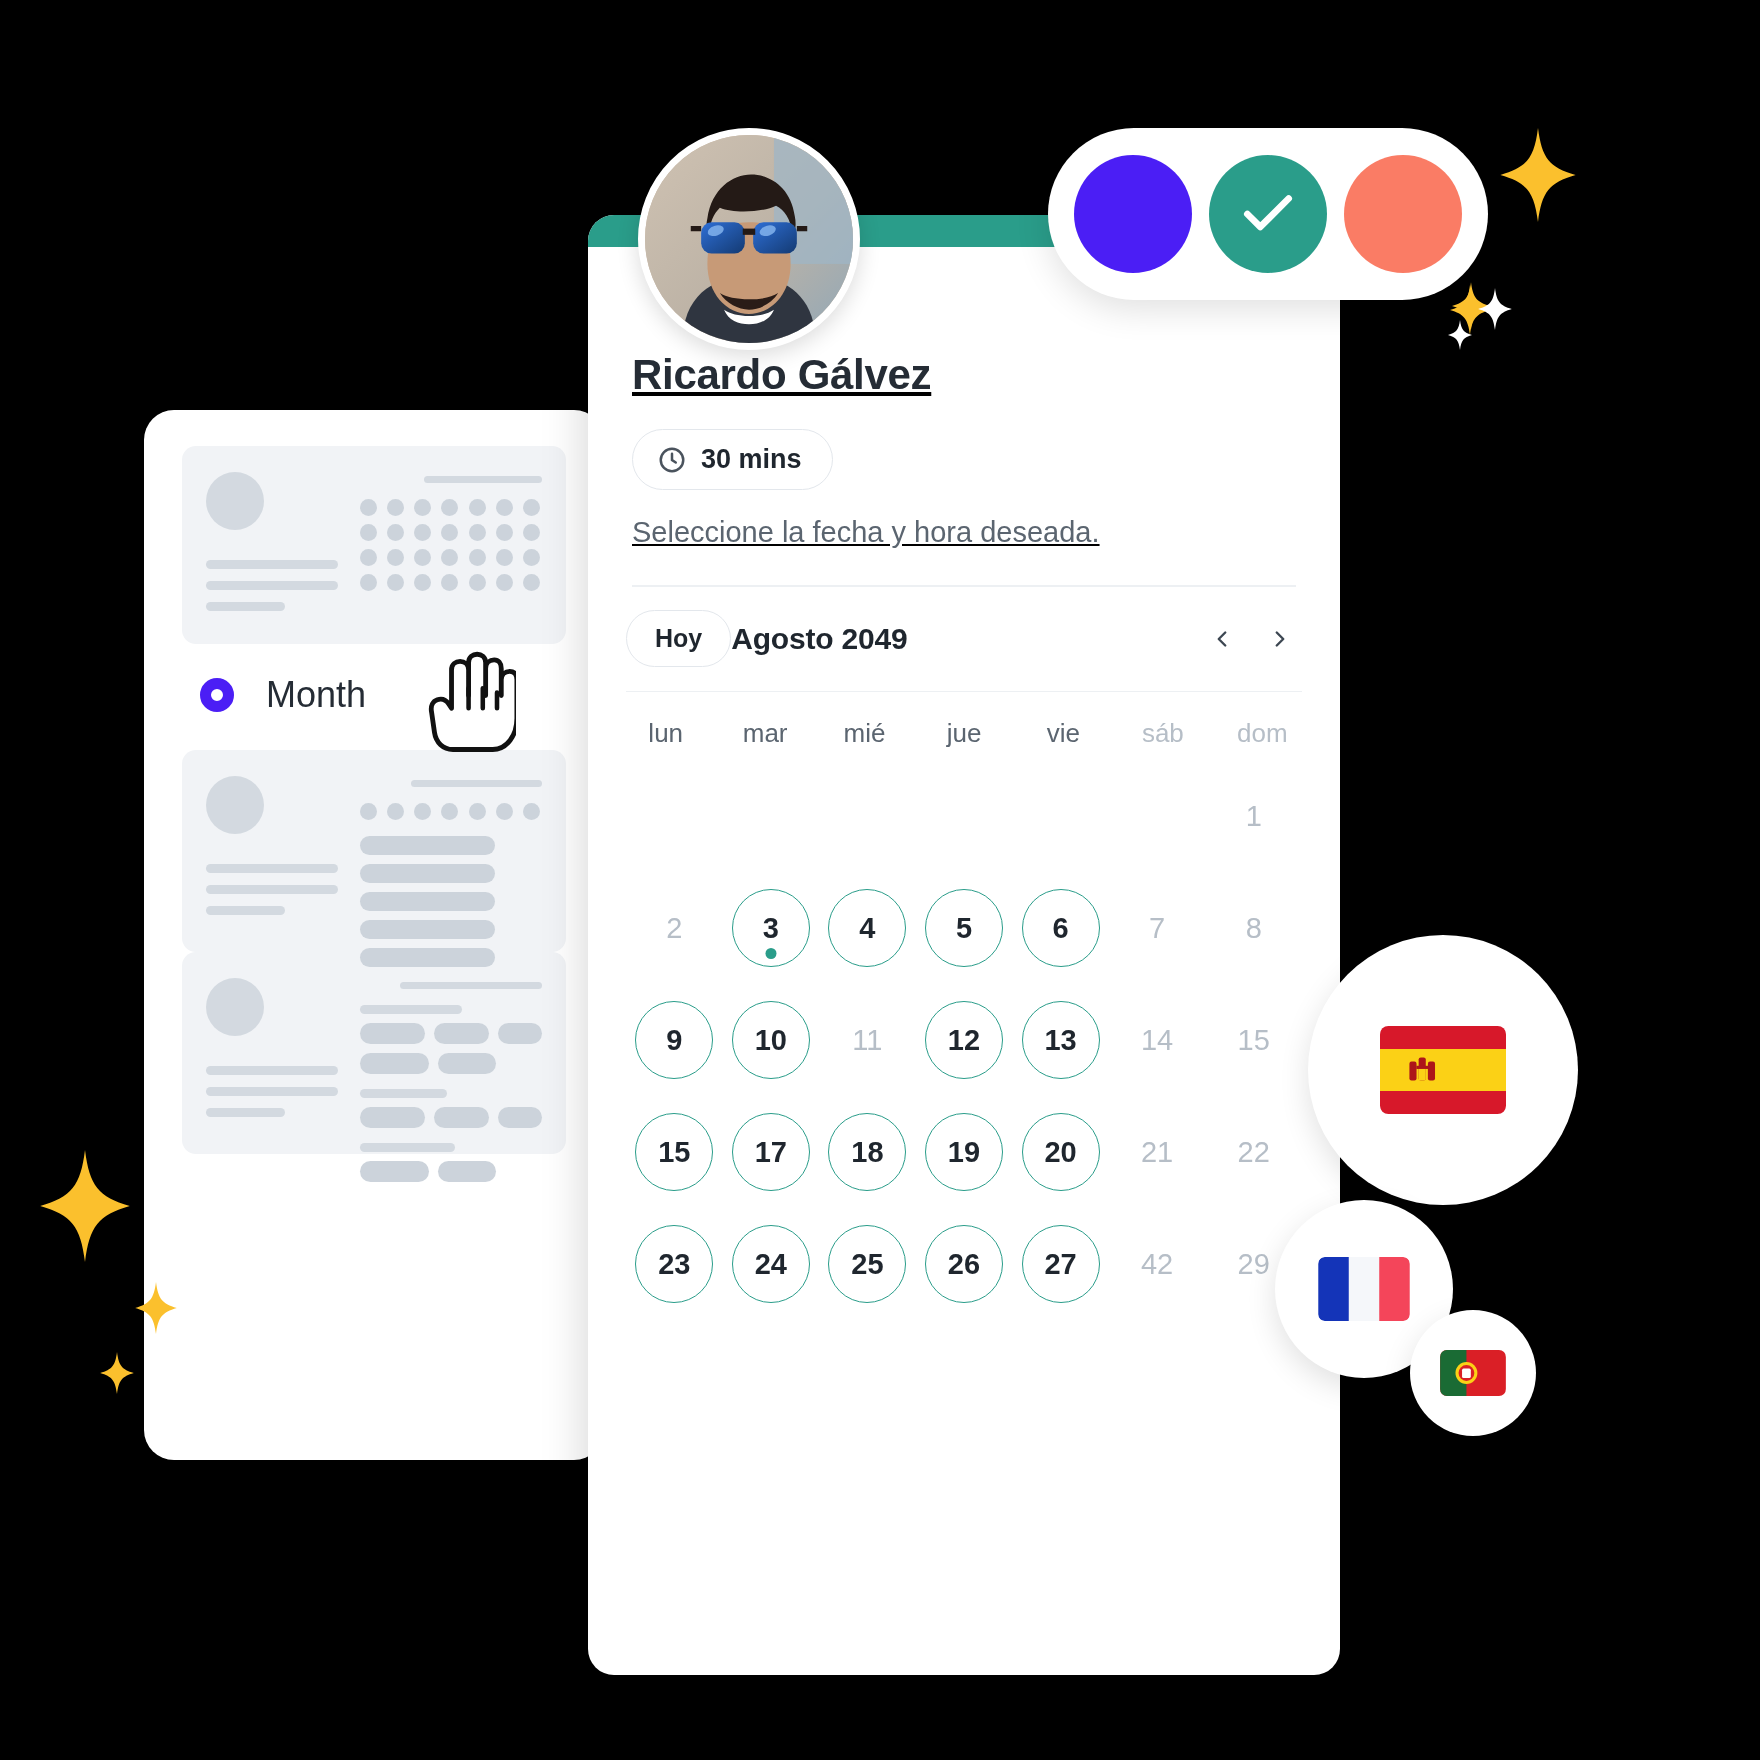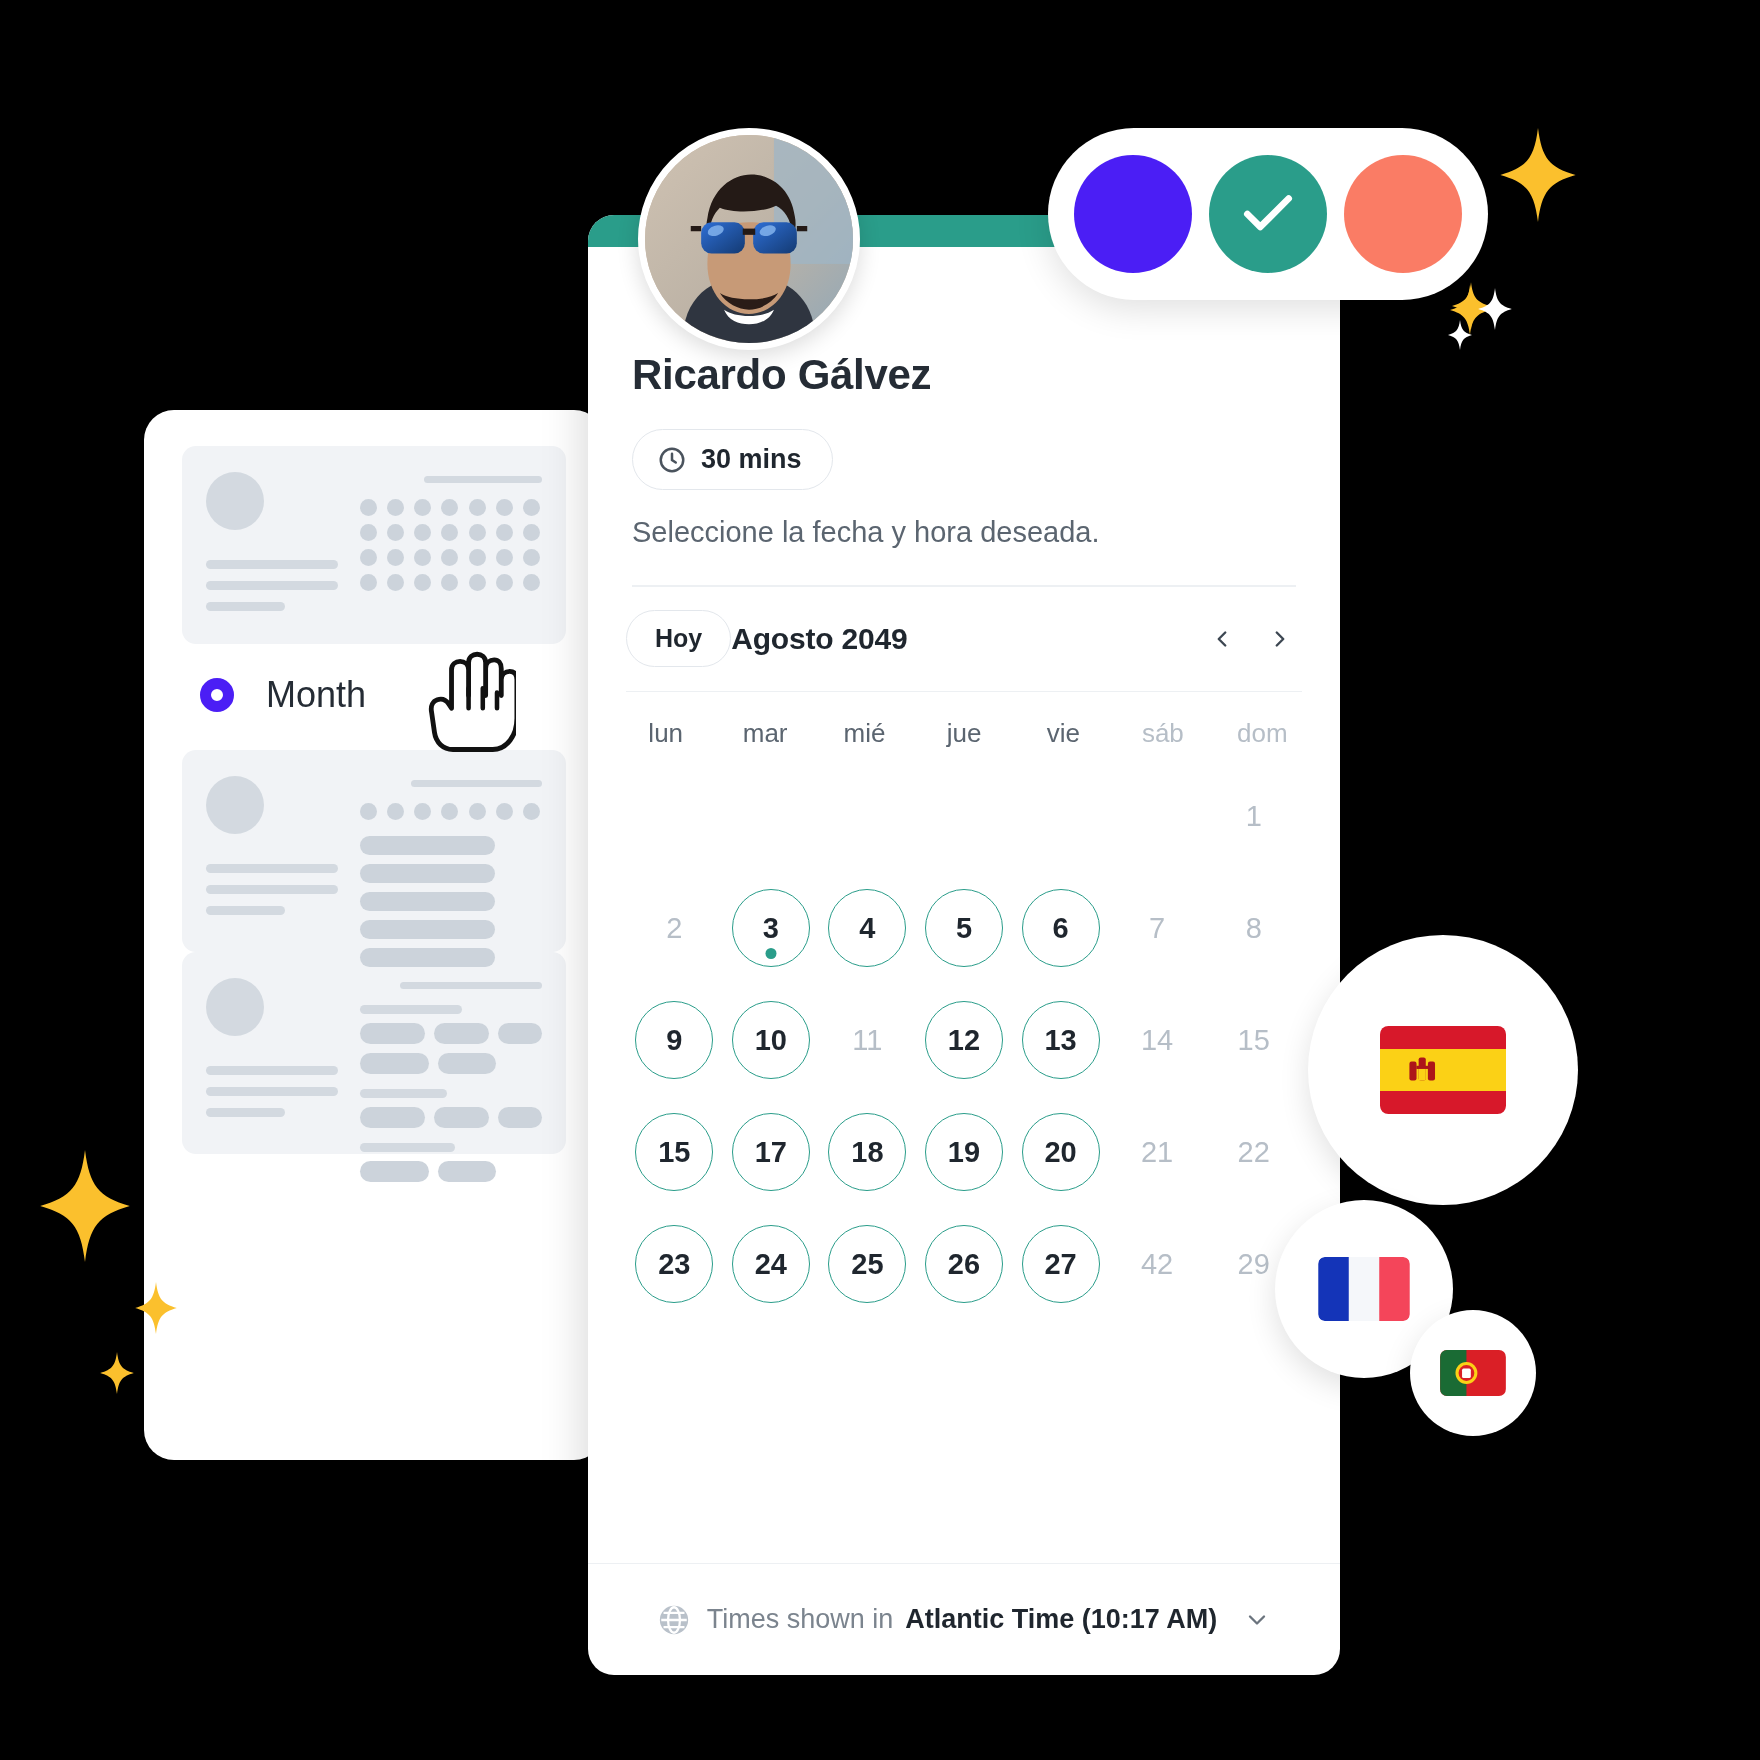--- a/index.html
+++ b/index.html
@@ -15,21 +15,21 @@
   .booking-card {
     position: absolute; left: 588px; top: 215px;
     width: 752px; height: 1460px;
     background: #ffffff;
     border-radius: 26px;
     overflow: hidden;
     box-shadow: 0 18px 48px rgba(0,0,0,.18);
   }
   .booking-topbar { height: 32px; background: #2a9d8a; width: 100%; }
 
-  .profile-section { padding: 104px 44px 0 44px; }
+  .profile-section { padding: 104px 44px 0 44px; text-decoration: underline; }
   .profile-name {
     font-size: 42px; font-weight: 700; color: #252c35; letter-spacing: -.3px;
   }
   .duration-pill {
     display: inline-flex; align-items: center; gap: 14px;
     margin-top: 30px;
     border: 1.6px solid #e3e7ec; border-radius: 999px;
     padding: 14px 30px 14px 24px;
     font-size: 27px; font-weight: 700; color: #1f262e;
   }
@@ -434,36 +434,20 @@
             <div class="day-cell">
               <div class="day disabled">42</div>
             </div>
             <div class="day-cell">
               <div class="day disabled">29</div>
             </div>
           </div>
         </div>
     </div>
 
-    <div class="cal-footer">
-      <span>
-        <svg class="globe-ico" viewBox="0 0 24 24" fill="none" stroke="#9aa3ad" stroke-width="2">
-          <circle cx="12" cy="12" r="9" fill="#b9c1ca" stroke="#b9c1ca"></circle>
-          <ellipse cx="12" cy="12" rx="4.2" ry="9" fill="none" stroke="#fff" stroke-width="1.6"></ellipse>
-          <path d="M3 12h18M4.6 7h14.8M4.6 17h14.8" stroke="#fff" stroke-width="1.6"></path>
-        </svg>
-      </span>
-      <span class="tz-label">Times shown in</span>
-      <span class="tz-value">Atlantic Time (10:17 AM)</span>
-      <span class="tz-caret">
-        <svg width="28" height="28" viewBox="0 0 24 24" fill="none" stroke="currentColor" stroke-width="2" stroke-linecap="round" stroke-linejoin="round">
-            <polyline points="6 9 12 15 18 9"></polyline>
-          </svg>
-      </span>
-    </div>
   </div>
 
   <div class="avatar">
     <svg viewBox="0 0 100 100">
       <defs>
         <linearGradient id="bg" x1="0" y1="0" x2="1" y2="1">
           <stop offset="0" stop-color="#cfc2b2"></stop>
             <stop offset=".55" stop-color="#bdb3a6"></stop>
             <stop offset="1" stop-color="#8fa7b8"></stop>
         </linearGradient>

